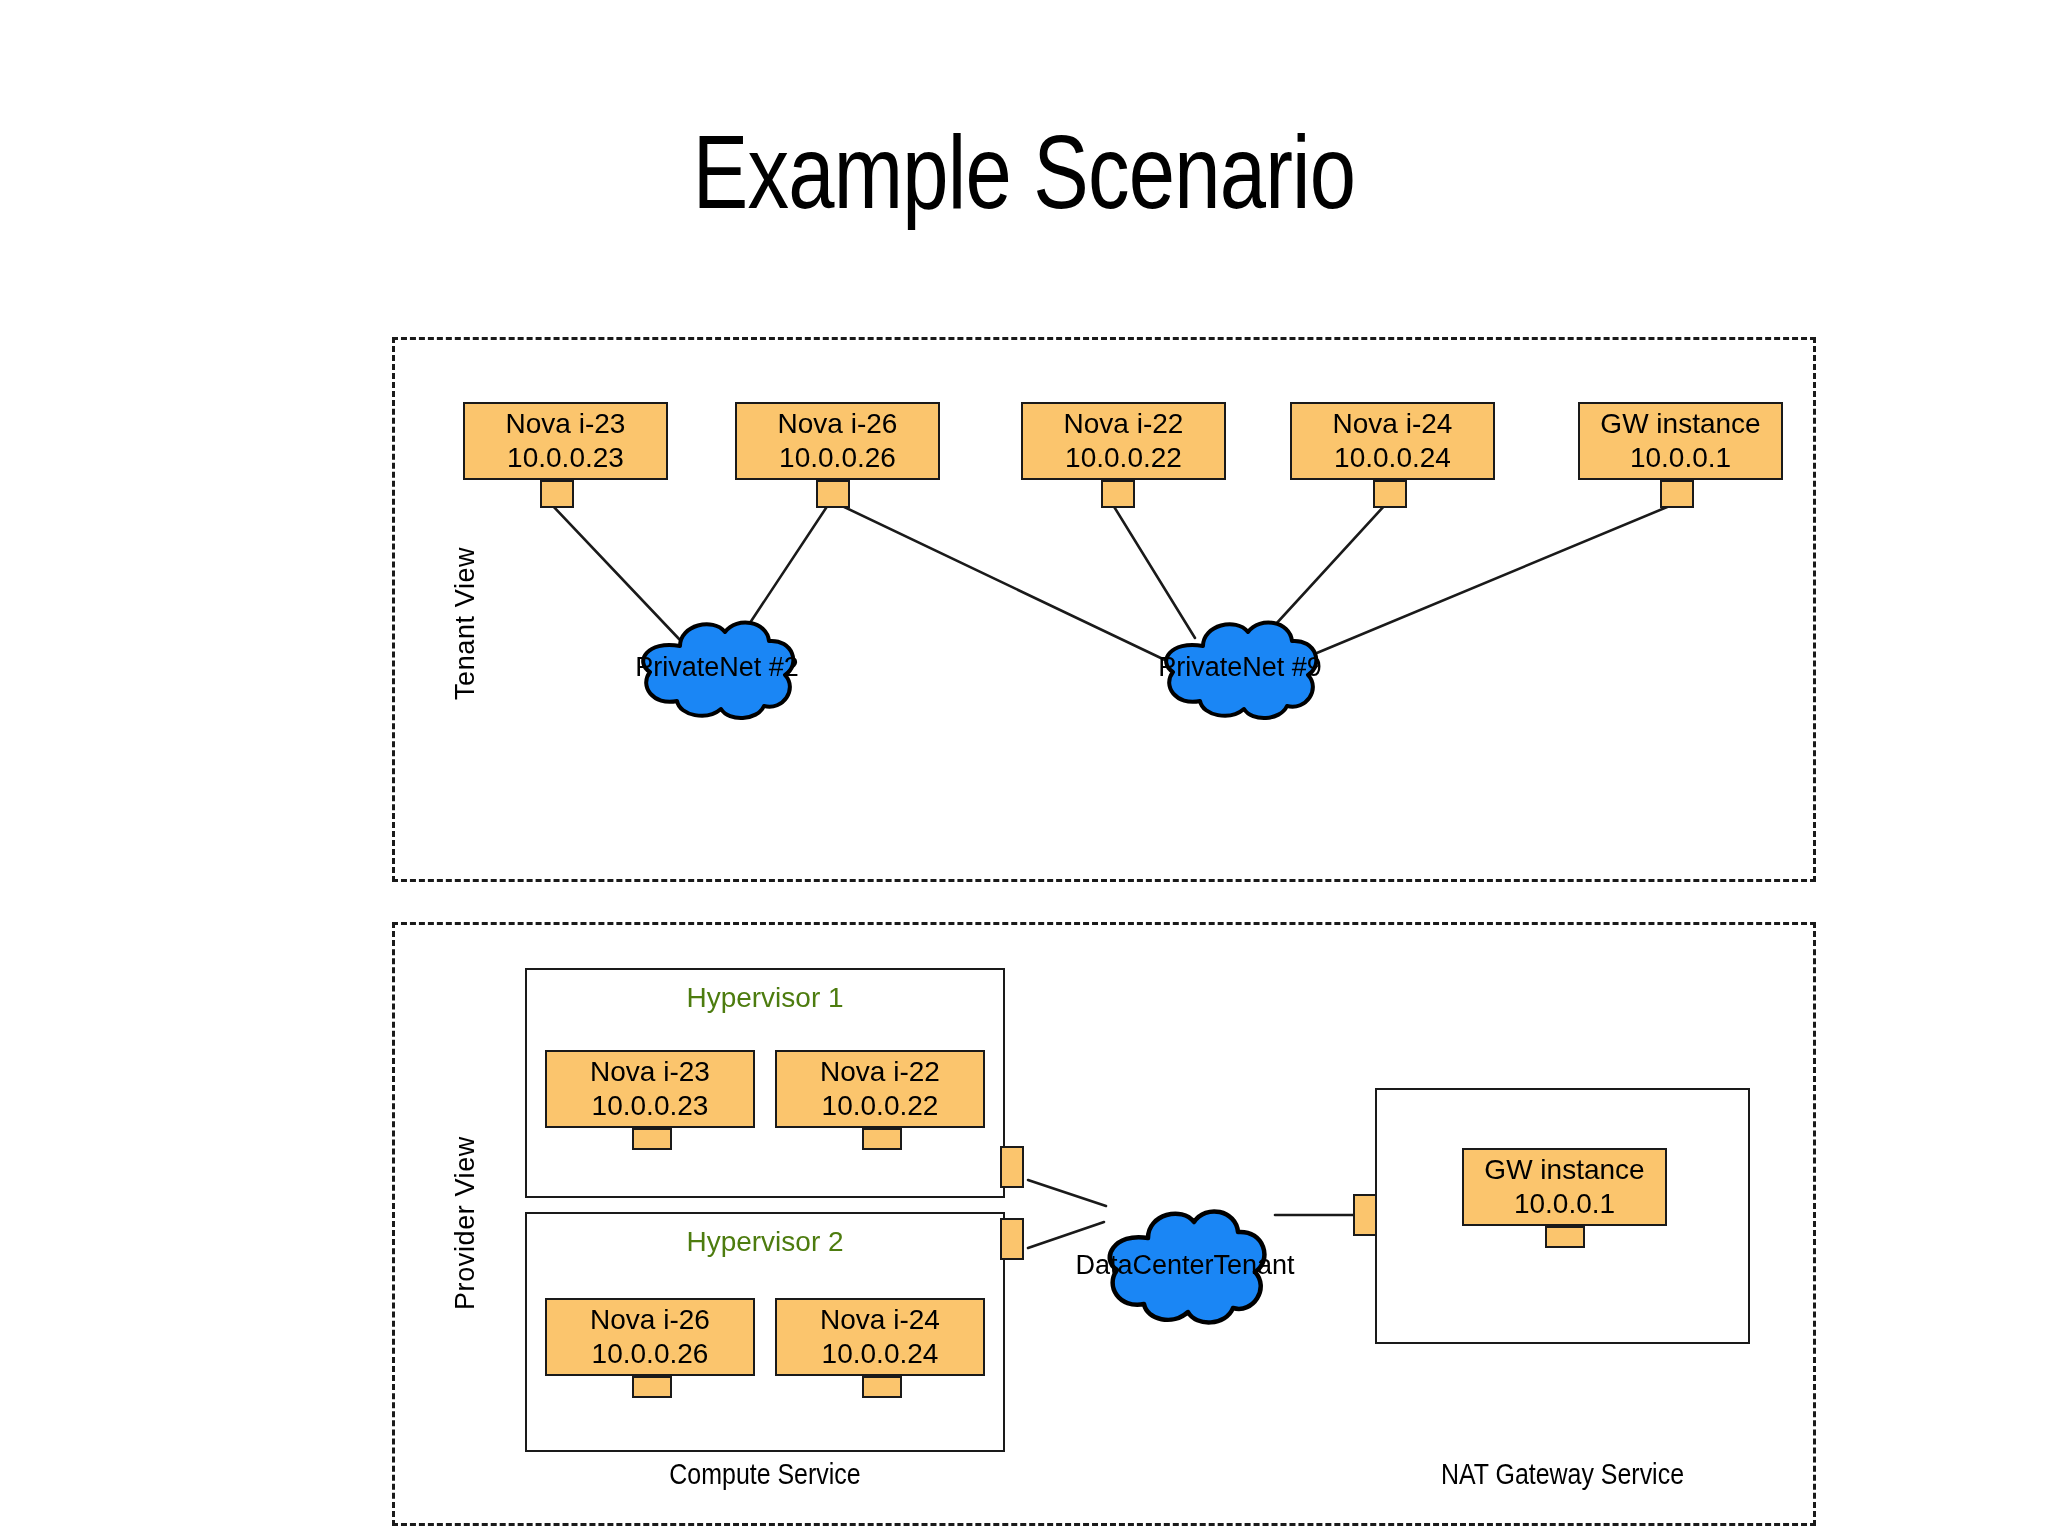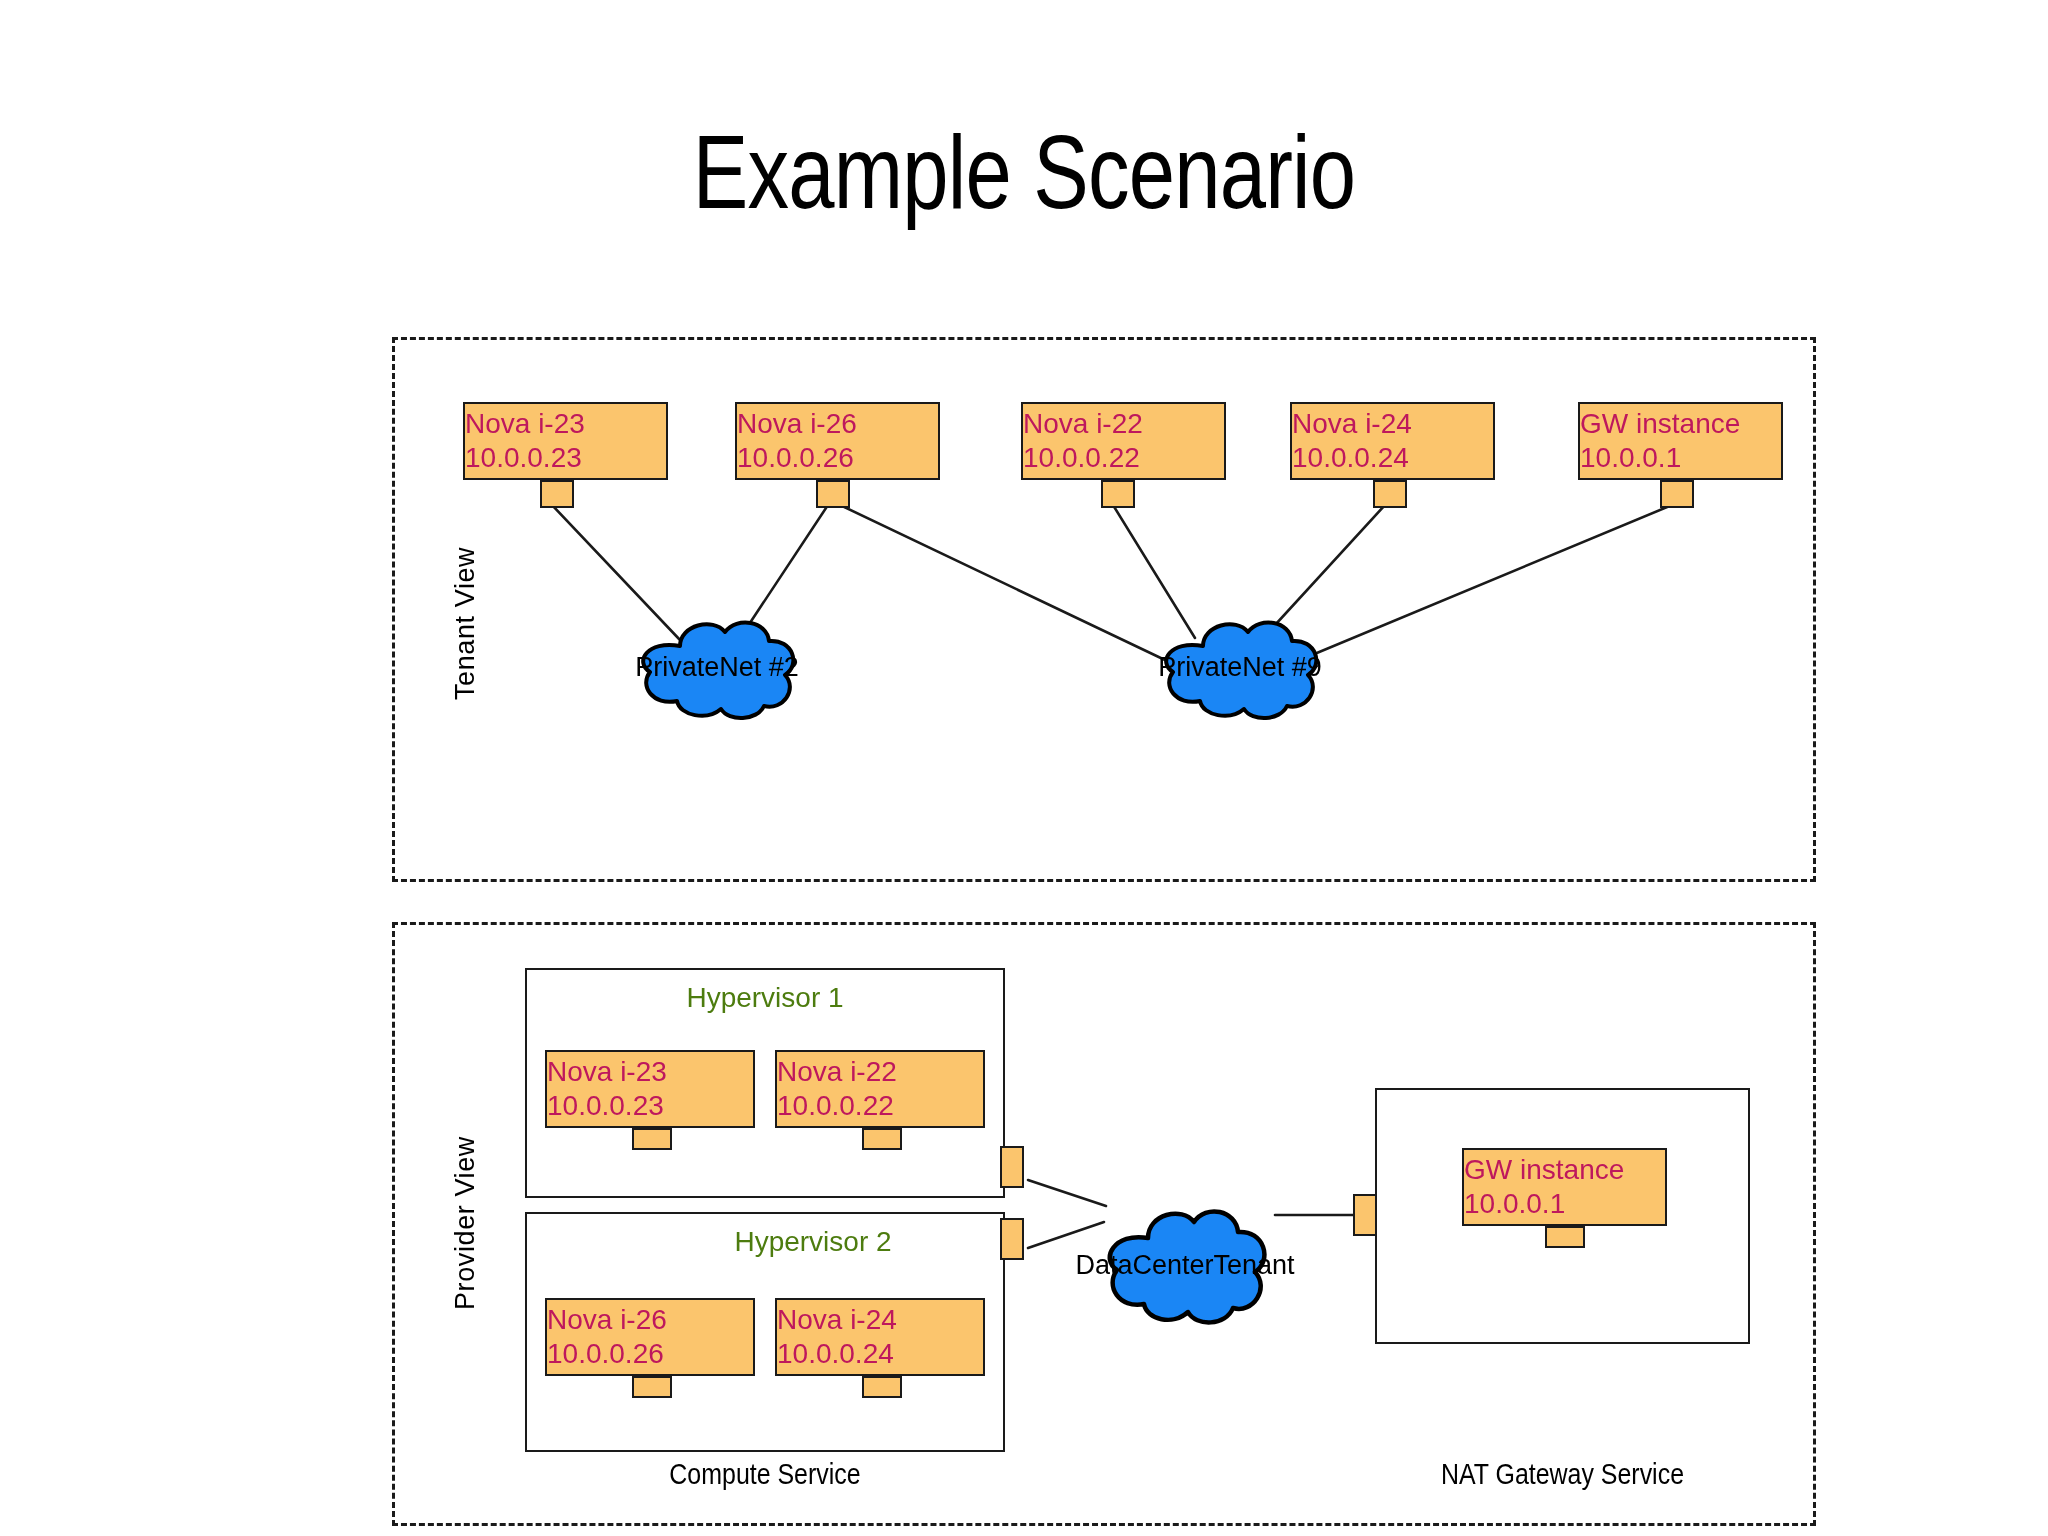--- a/index.html
+++ b/index.html
@@ -58,25 +58,25 @@
   #provider-view-label { left: 450px; top: 1310px; }
 
   
   .node {
     position: absolute;
     background: #fbc56d;
     border: 2.5px solid #1a1a1a;
     box-sizing: border-box;
     display: flex;
     flex-direction: column;
-    align-items: flex-start;
+    align-items: center;
     justify-content: center;
     line-height: 1.22;
     font-size: 28px;
-    color: #be185d;
+    color: #000000;
     white-space: nowrap;
   }
   .node .ln { display: block; }
 
   
   .tab-down {
     position: absolute;
     background: #fbc56d;
     border: 2.5px solid #1a1a1a;
     box-sizing: border-box;
@@ -242,21 +242,21 @@
 
 <div class="node" style="left:775px; top:1050px; width:210px; height:78px;">
   <span class="ln">Nova i-22</span>
   <span class="ln">10.0.0.22</span>
 </div>
 <div class="tab-down" style="left:862px; top:1128px; width:40px; height:22px;"></div>
 
 <div class="tab-right" style="left:1000px; top:1146px; width:24px; height:42px;"></div>
 
 <div class="plain-box" style="left:525px; top:1212px; width:480px; height:240px;"></div>
-<div class="box-caption" style="left:525px; top:1226px; width:480px;padding-left:48px;">Hypervisor 2</div>
+<div class="box-caption" style="left:525px; top:1226px; width:480px;">Hypervisor 2</div>
 
 <div class="node" style="left:545px; top:1298px; width:210px; height:78px;">
   <span class="ln">Nova i-26</span>
   <span class="ln">10.0.0.26</span>
 </div>
 <div class="tab-down" style="left:632px; top:1376px; width:40px; height:22px;"></div>
 
 <div class="node" style="left:775px; top:1298px; width:210px; height:78px;">
   <span class="ln">Nova i-24</span>
   <span class="ln">10.0.0.24</span>

